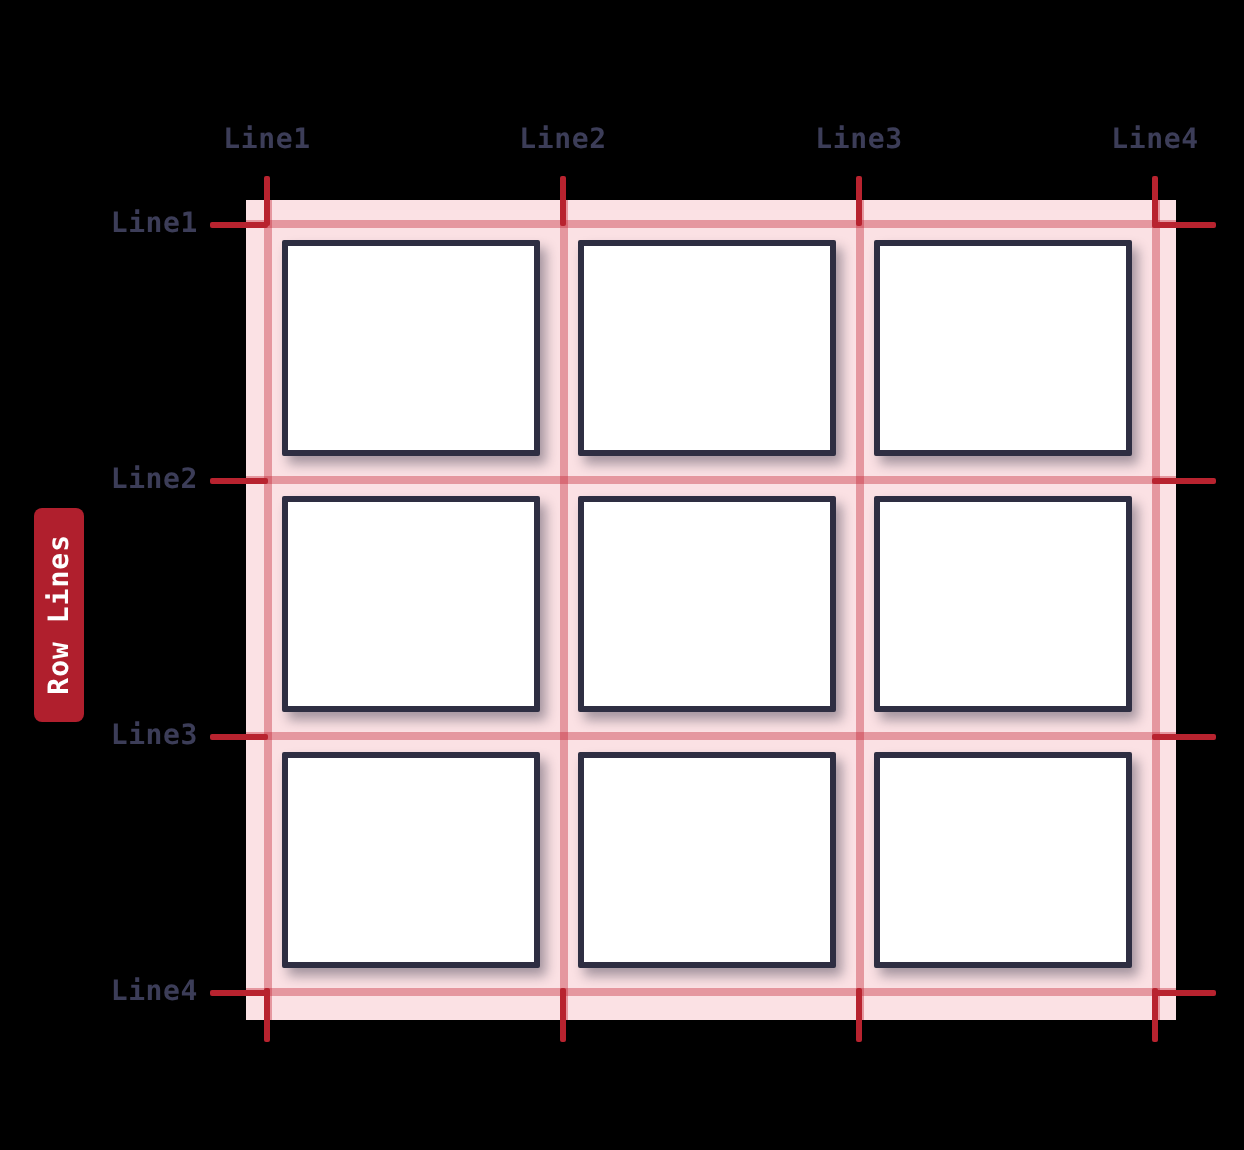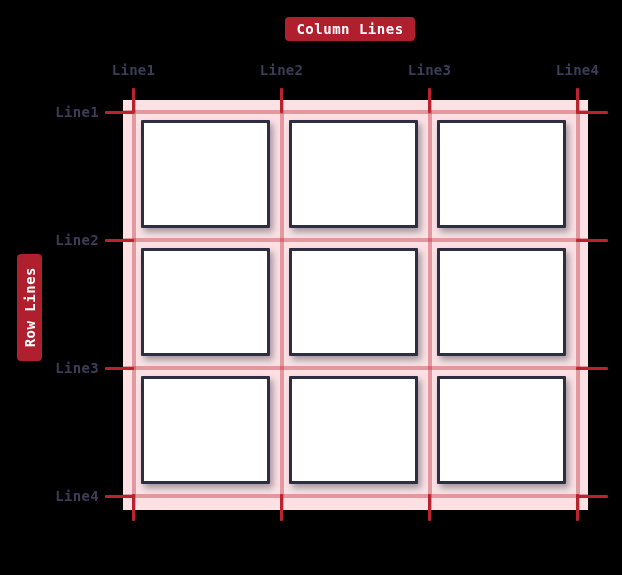--- a/index.html
+++ b/index.html
@@ -40,21 +40,20 @@
     position:absolute;width:129px;height:108px;box-sizing:border-box;
     background:var(--cell-fill,#fff);border:3px solid var(--cell-border,#2e2e42);
     border-radius:1px;box-shadow:3px 4px 6px rgba(35,35,55,.4);
   }
 </style>
 </head>
 <body>
 
 <div class="stage">
 
-  <div class="badge badge-col">Column Lines</div>
   <div class="badge badge-row">
     <span class="vert">Row Lines</span>
   </div>
 
   <div class="col-label" style="left:133.5px">Line1</div>
   <div class="col-label" style="left:281.5px">Line2</div>
   <div class="col-label" style="left:429.5px">Line3</div>
   <div class="col-label" style="left:577.5px">Line4</div>
 
   <div class="row-label" style="top:112px">Line1</div>

